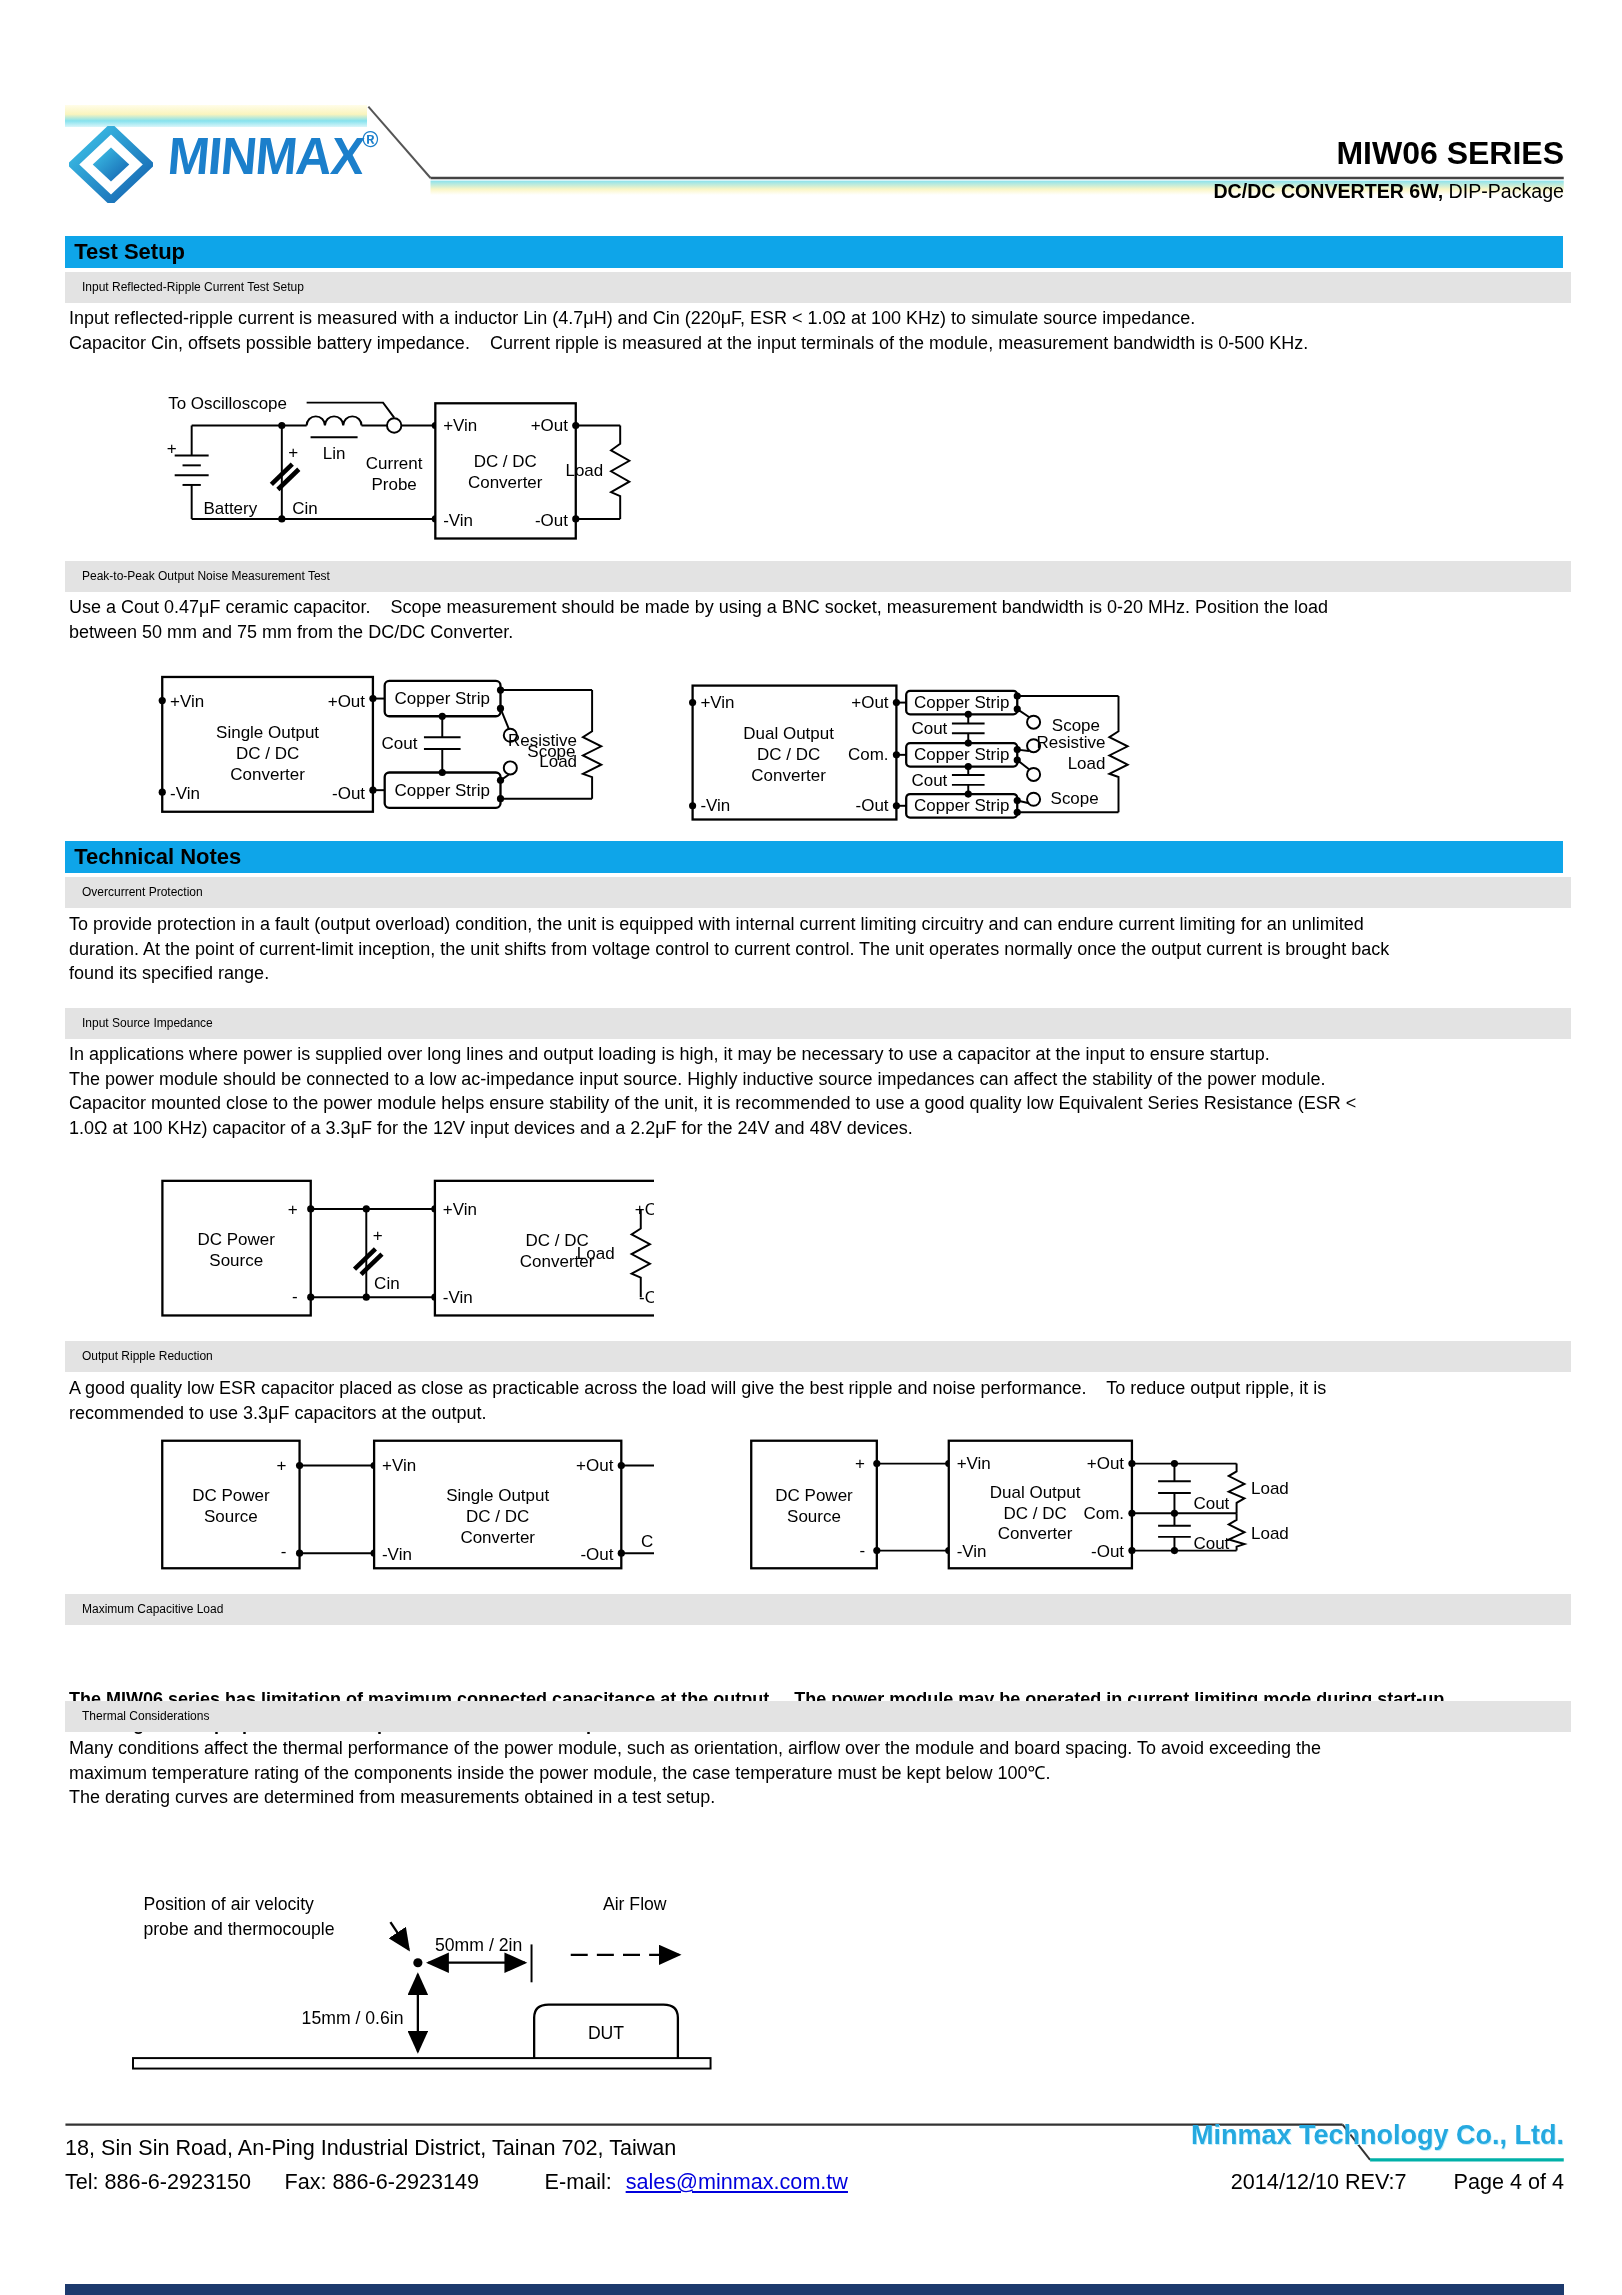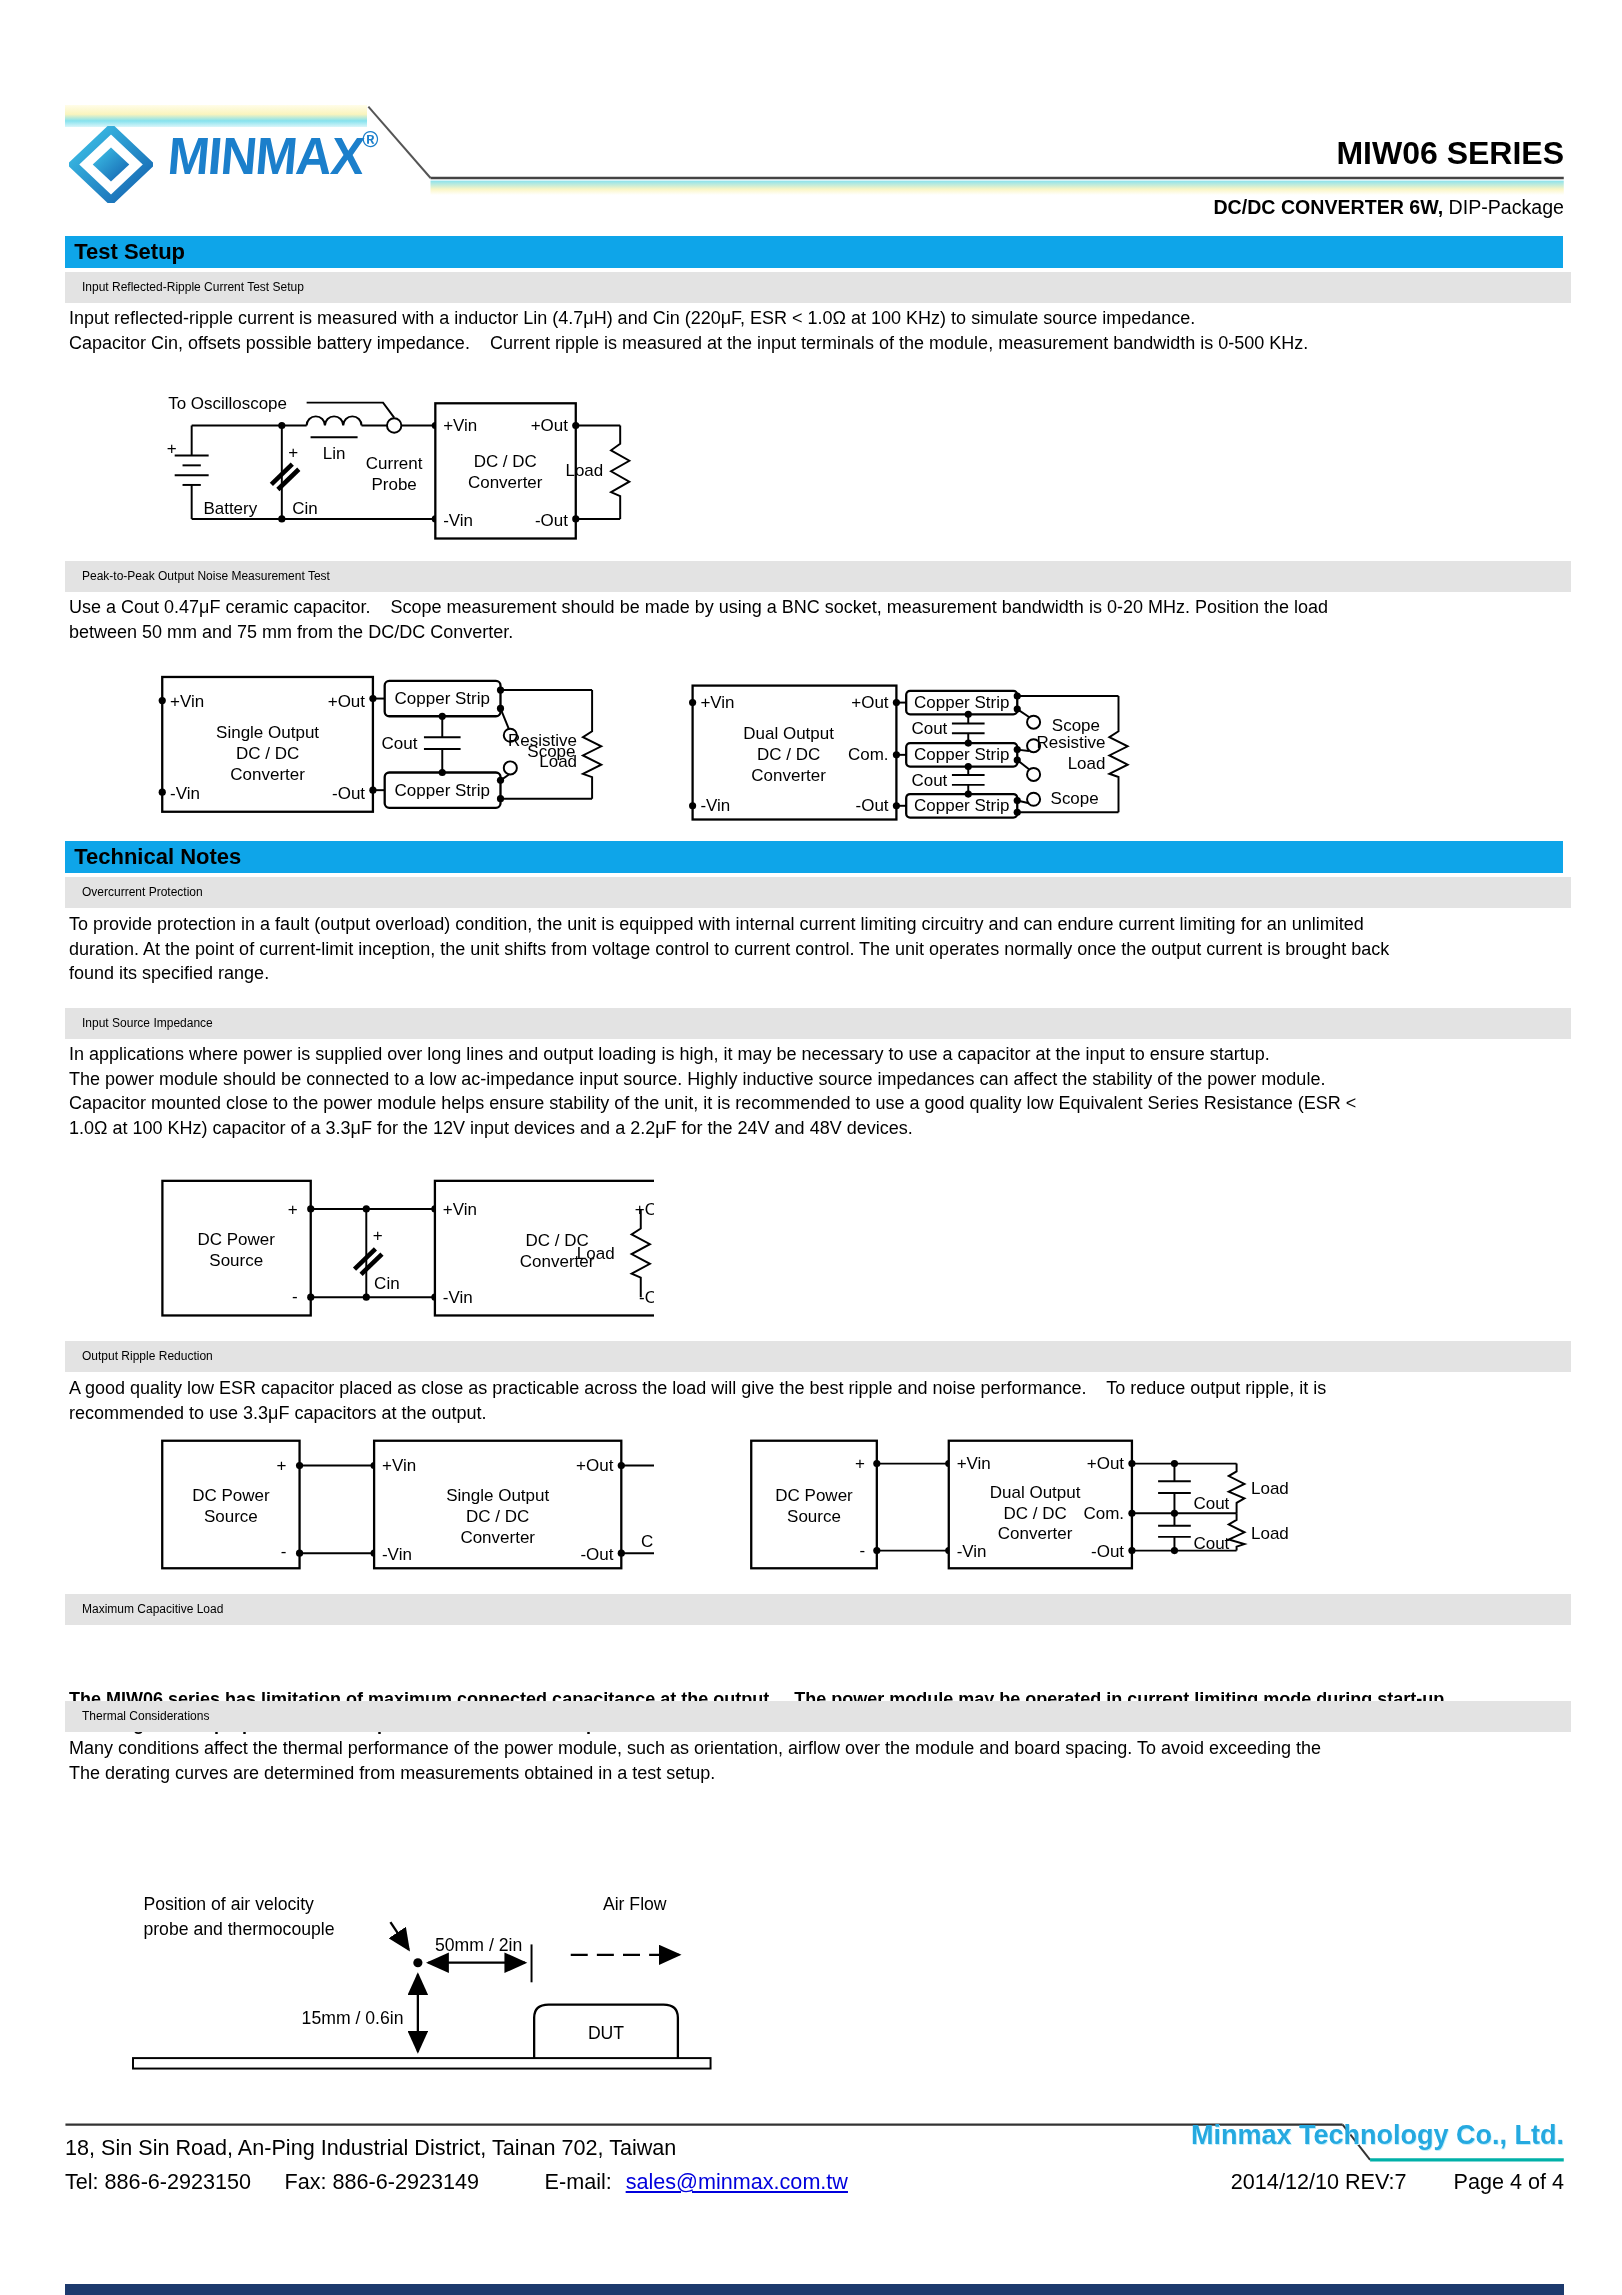--- a/index.html
+++ b/index.html
@@ -8,21 +8,21 @@
   .abs{position:absolute;}
 
   
   .logo-band{left:65px;top:105px;width:302px;height:21.6px;
     background:linear-gradient(to bottom,#fffde9 0%,#faf4bd 42%,#86e2ee 72%,#d9f6fa 100%);}
   .logo-row{left:69px;top:126px;display:flex;align-items:flex-start;}
   .brand-text{font-size:50px;font-weight:bold;color:#1b7fcb;letter-spacing:-1.3px;
     transform:skewX(-5deg) scaleY(1.05);transform-origin:left bottom;line-height:65px;margin-left:11.8px;}
   .brand-reg{font-size:22px;color:#1b7fcb;margin-left:2.6px;margin-top:1.3px;font-weight:bold;}
   .series-title{right:58px;top:135px;font-size:32px;font-weight:bold;text-align:right;}
-  .subtitle{right:58px;top:196px;font-size:19.6px;text-align:right;}
+  .subtitle{right:58px;top:180px;font-size:19.6px;text-align:right;}
   .subtitle b{font-weight:bold;}
 
   
   .section-bar{left:65px;width:1489px;background:#0ea5e9;font-weight:bold;
     font-size:22px;line-height:32px;padding-left:9.2px;}
   .sub-bar{left:65px;width:1489px;background:#e3e3e3;font-size:12px;line-height:31px;padding-left:17px;}
   .body-text{left:69px;width:1531px;font-size:18px;line-height:24.5px;}
   .body-text div{white-space:pre;}
 
   
@@ -411,20 +411,21 @@
 
   <div class="abs sub-bar" style="top:1594px;">Maximum Capacitive Load</div>
   <div class="abs body-text" style="top:1687px;font-weight:bold;">
     <div>The MIW06 series has limitation of maximum connected capacitance at the output.    The power module may be operated in current limiting mode during start-up,</div>
     <div>affecting the ramp-up and the startup time. The maximum capacitance can be found in the data sheet.</div>
   </div>
 
   <div class="abs sub-bar" style="top:1701px;">Thermal Considerations</div>
   <div class="abs body-text" style="top:1736px;">
     <div>Many conditions affect the thermal performance of the power module, such as orientation, airflow over the module and board spacing. To avoid exceeding the</div>
+    <div>maximum temperature rating of the components inside the power module, the case temperature must be kept below 100℃.</div>
     <div>The derating curves are determined from measurements obtained in a test setup.</div>
   </div>
 
   <svg class="abs" style="left:131px;top:1883px;" width="609" height="196" viewBox="0 0 930 300">
     <defs>
       <marker id="ah" markerWidth="11" markerHeight="9" refX="9" refY="4.5" orient="auto-start-reverse">
         <path d="M0,0 L10,4.5 L0,9 z" fill="#000"></path>
       </marker>
     </defs>
     <text x="18" y="42">Position of air velocity</text>

